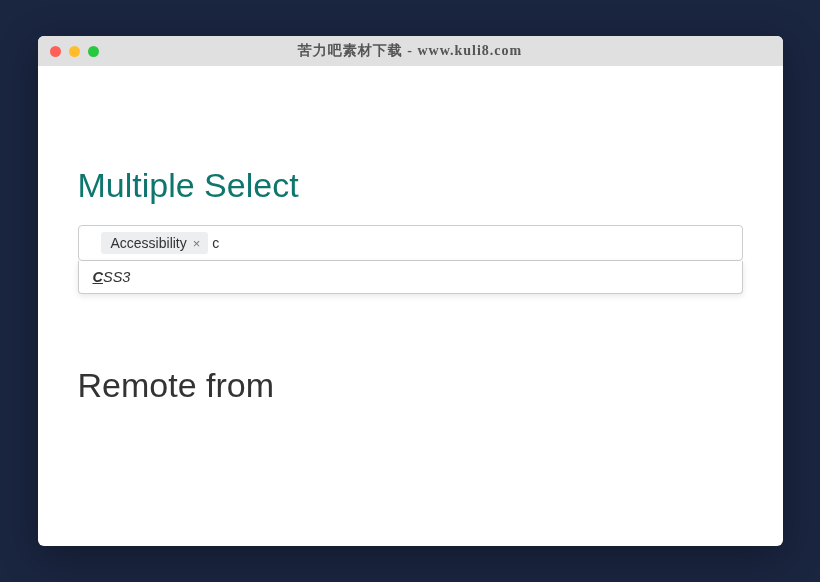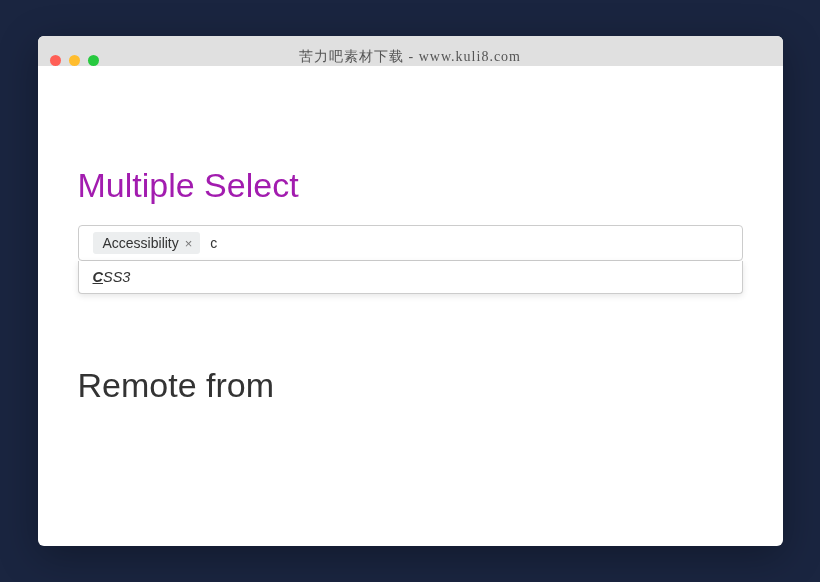--- a/index.html
+++ b/index.html
@@ -24,23 +24,24 @@
       border-radius: 6px;
       overflow: hidden;
       box-shadow: 0 10px 40px rgba(0,0,0,0.3);
       display: flex;
       flex-direction: column;
     }
     .titlebar {
       height: 30px;
       background: #e0e0e0;
       display: flex;
-      align-items: flex-end;
+      align-items: center;
       position: relative;
       padding: 0 12px;
+      font-weight: bold;
     }
     .traffic-lights {
       display: flex;
       gap: 8px;
       align-items: center;
     }
     .traffic-light {
       width: 11px;
       height: 11px;
       border-radius: 50%;
@@ -61,21 +62,21 @@
     }
     .content {
       flex: 1;
       padding: 100px 40px 40px 40px;
       position: relative;
       color: #333;
     }
     .heading {
       font-size: 34px;
       font-weight: 400;
-      color: #a21caf;
+      color: #0f766e;
       margin-bottom: 20px;
     }
     .desc {
       font-size: 15px;
       color: #444;
       margin-bottom: 20px;
     }
     .code {
       font-family: "Courier New", monospace;
       background: #f8f8f8;
@@ -83,24 +84,24 @@
       font-size: 13px;
       padding: 2px 6px;
       border-radius: 3px;
     }
     .multiselect-container {
       position: relative;
     }
     .multiselect {
       border: 1px solid #ccc;
       border-radius: 4px;
-      padding: 5px 14px;
+      padding: 5px 22px;
       display: flex;
       align-items: center;
-      gap: 6px;
+      gap: 0;
       background: #fff;
       min-height: 36px;
     }
     .tag {
       background: #eceeef;
       border-radius: 3px;
       padding: 3px 8px 3px 10px;
       display: inline-flex;
       align-items: center;
       gap: 6px;

